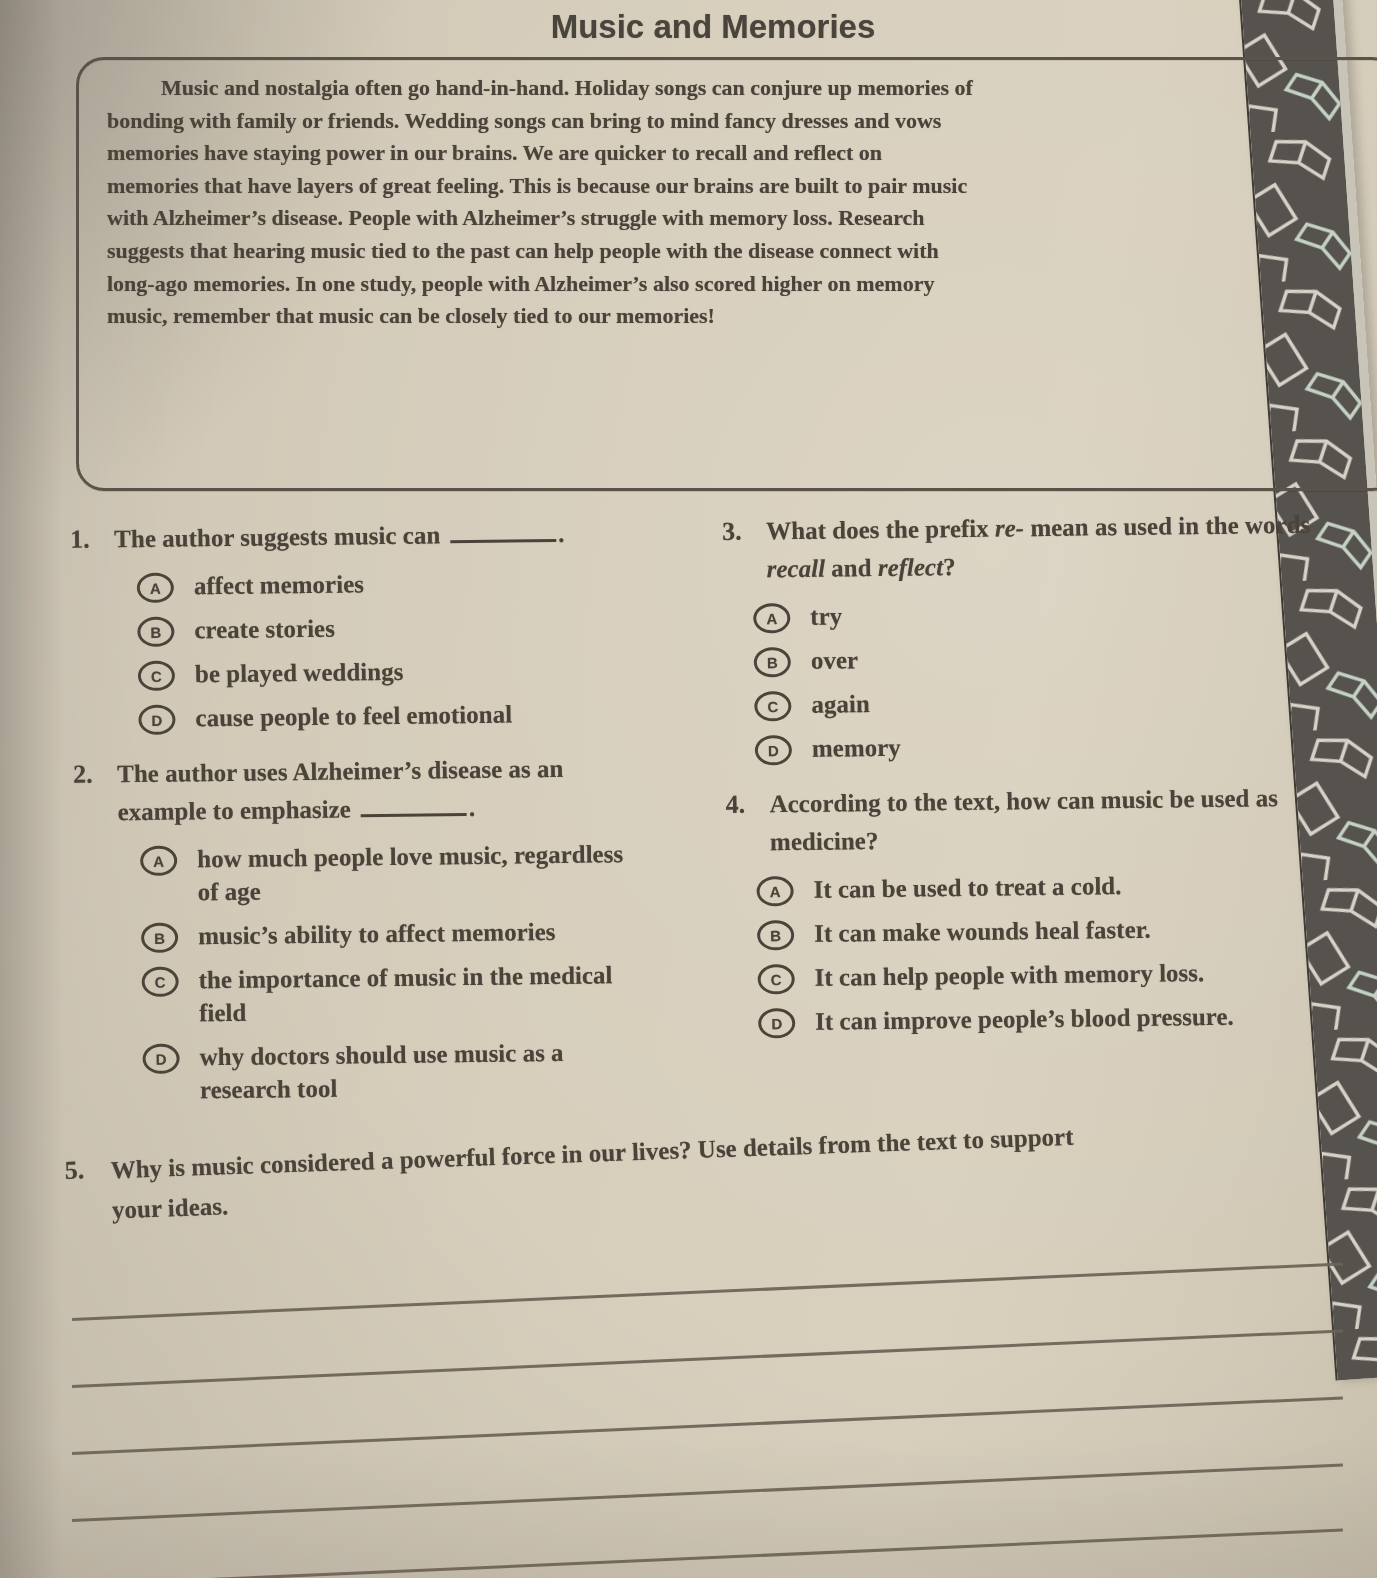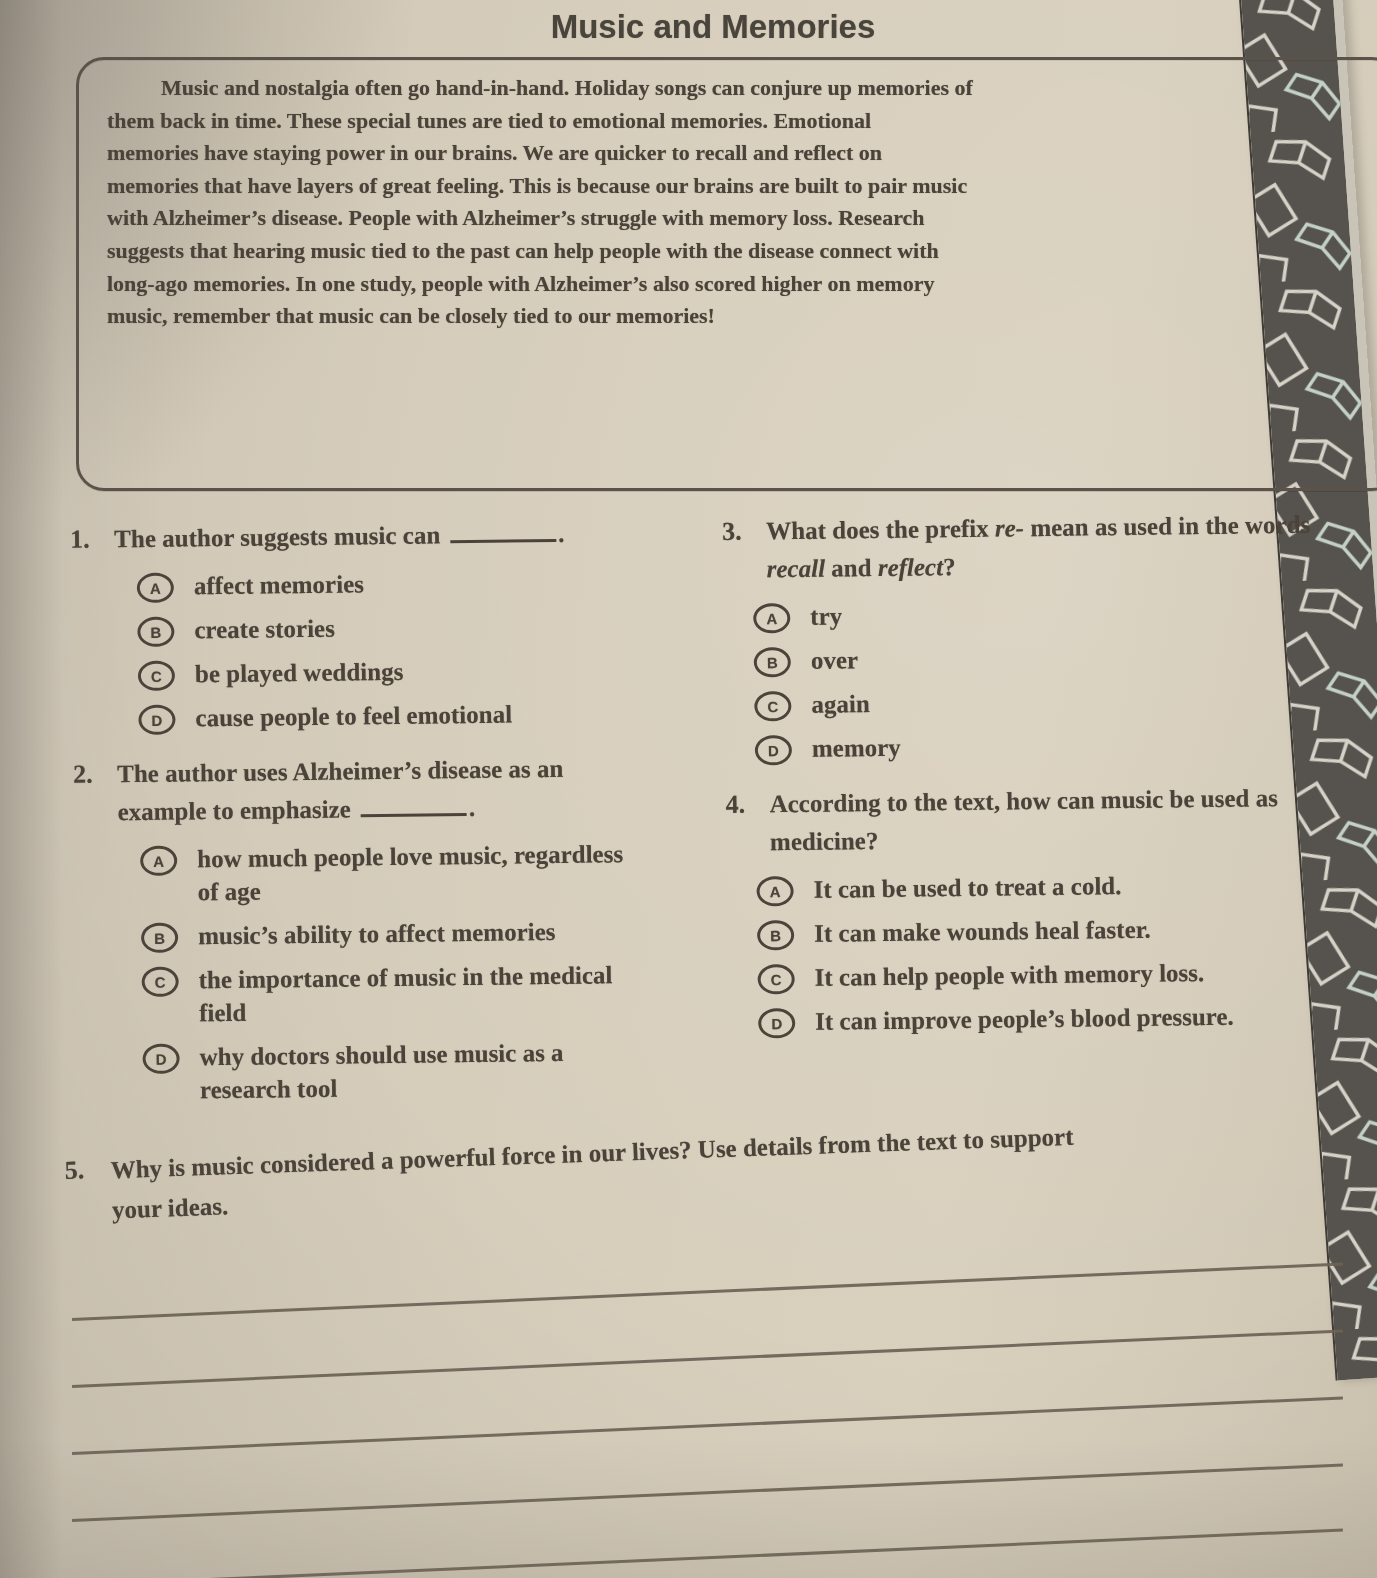--- a/index.html
+++ b/index.html
@@ -102,21 +102,21 @@
   <div class="shade-left"></div>
   <div class="shade-corner"></div>
   <div class="shade-bottom"></div>
 
   <div class="content">
 
     <div class="title">Music and Memories</div>
 
     <div class="passage-box">
       <div class="pline">Music and nostalgia often go hand-in-hand.  Holiday songs can conjure up memories of</div>
-      <div class="pline">them back in time.  These special tunes are tied to emotional memories.  Emotional</div>
+      <div class="pline">bonding with family or friends.  Wedding songs can bring to mind fancy dresses and vows</div>
       <div class="pline">memories have staying power in our brains.  We are quicker to recall and reflect on</div>
       <div class="pline">memories that have layers of great feeling.  This is because our brains are built to pair music</div>
       <div class="pline">with Alzheimer’s disease.  People with Alzheimer’s struggle with memory loss.  Research</div>
       <div class="pline">suggests that hearing music tied to the past can help people with the disease connect with</div>
       <div class="pline">long-ago memories.  In one study, people with Alzheimer’s also scored higher on memory</div>
       <div class="pline">music, remember that music can be closely tied to our memories!</div>
     </div>
 
     <div class="questions">
 

